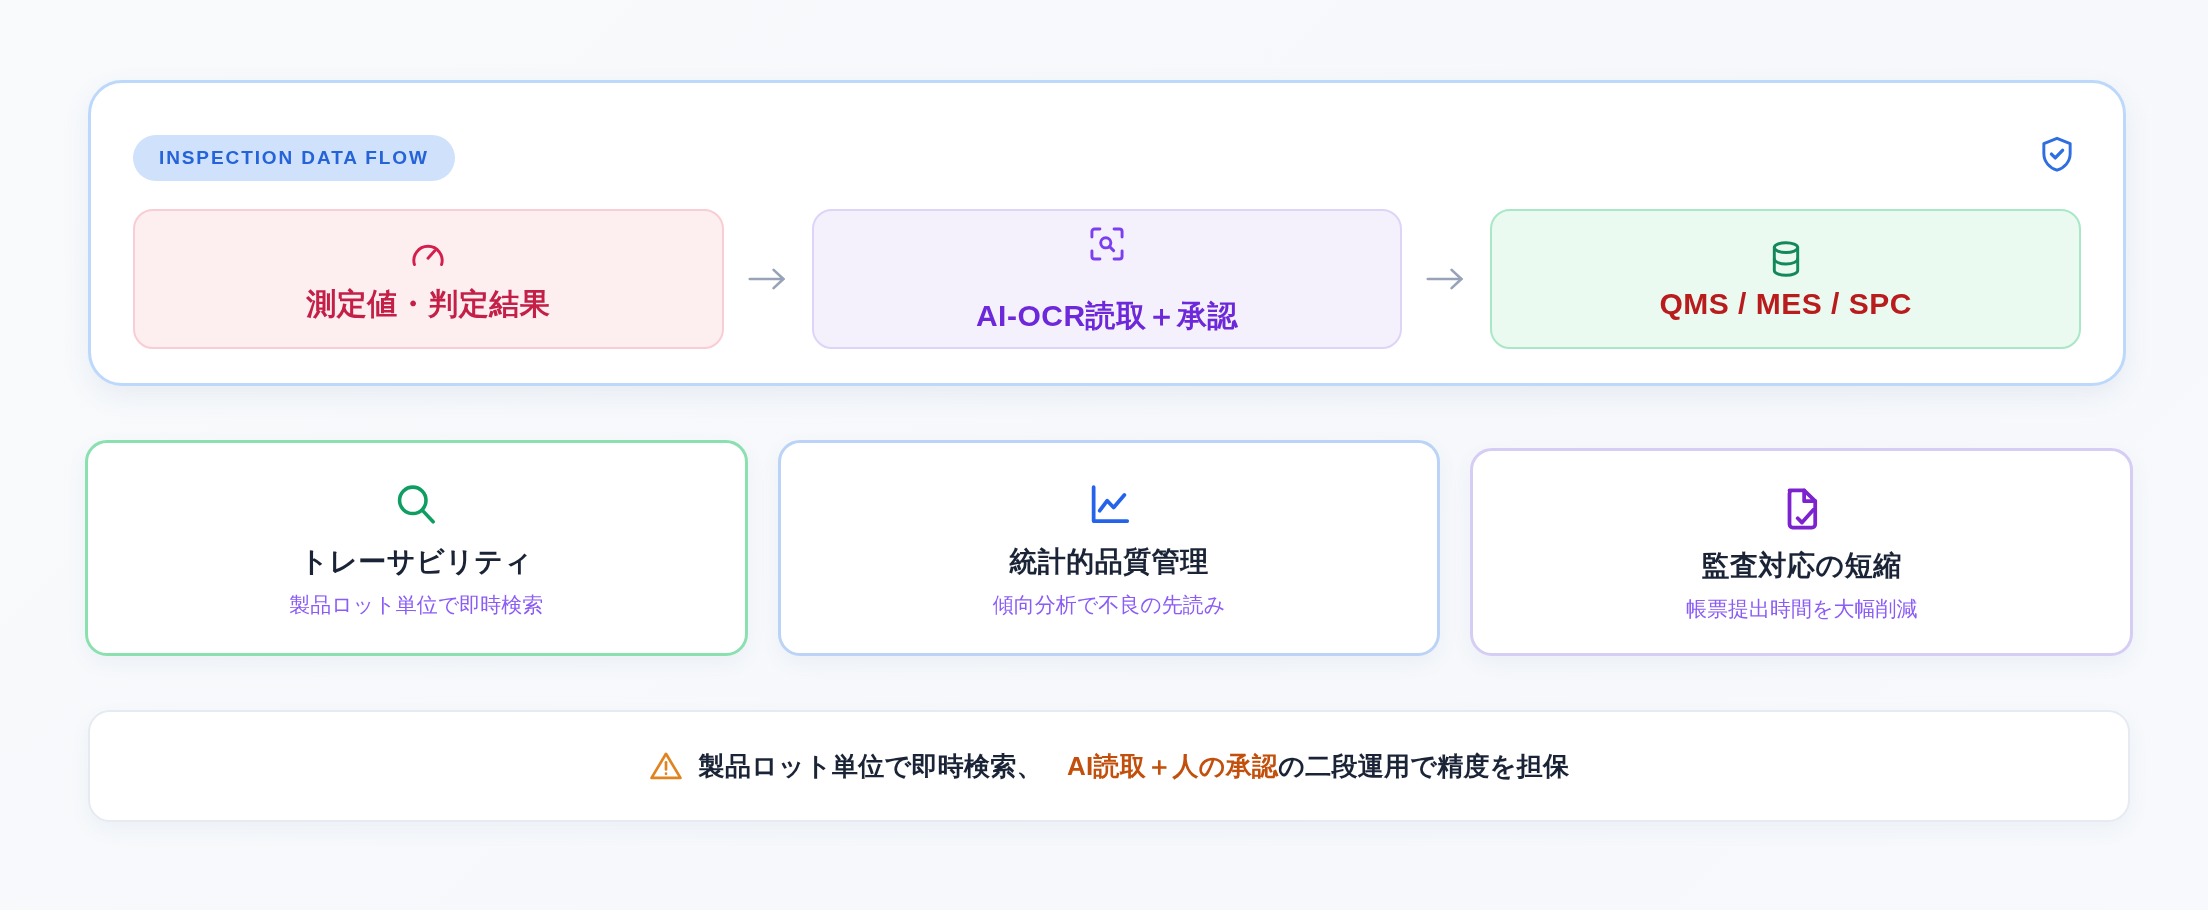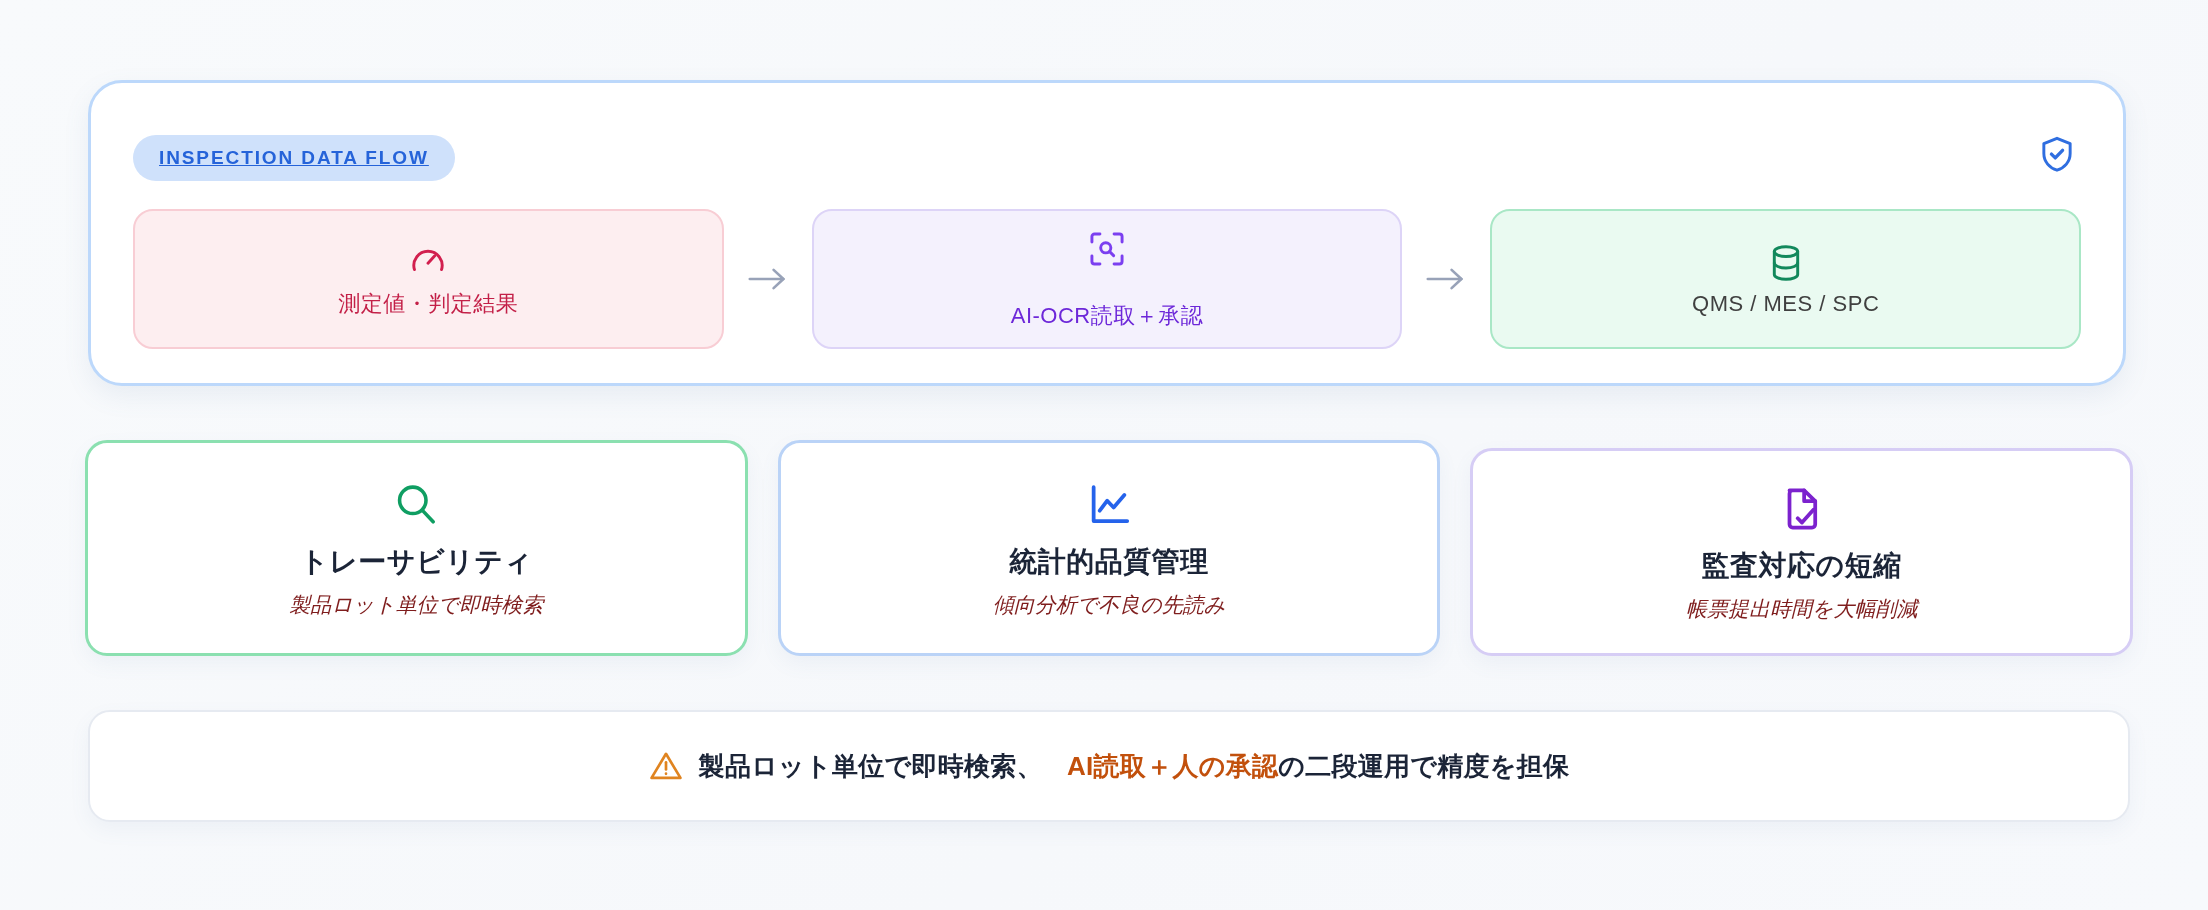--- a/index.html
+++ b/index.html
@@ -38,21 +38,20 @@
     height: 46px;
     padding: 0 26px;
     display: flex;
     align-items: center;
     background: #cfe1fb;
     border-radius: 23px;
     color: #2563d9;
     font-size: 19px;
     font-weight: bold;
     letter-spacing: 1.9px;
-    text-decoration: underline;
   }
 
   .shield-wrap {
     position: absolute;
     right: 44px;
     top: 50px;
     width: 44px;
     height: 44px;
     display: flex;
     align-items: center;
@@ -74,28 +73,28 @@
     height: 140px;
     border-radius: 20px;
     border: 2px solid transparent;
     display: flex;
     flex-direction: column;
     align-items: center;
     justify-content: center;
     gap: 6px;
   }
   .step .ic { height: 44px; display:flex; align-items:center; justify-content:center; }
-  .step .lbl { font-size: 22px; font-weight: normal; letter-spacing: 0.5px; }
+  .step .lbl { font-size: 30px; font-weight: bold; letter-spacing: 0.5px; }
 
   .step-measure { background:#fdeef0; border-color:#f8cdd4; }
   .step-measure .lbl { color:#c31f47; }
   .step-ocr { background:#f4f1fd; border-color:#ddd4f7; }
   .step-ocr .lbl { color:#6d28d9;margin-top:24px; }
   .step-qms { background:#eafaf1; border-color:#a9e7c6; }
-  .step-qms .lbl { color:#404040; }
+  .step-qms .lbl { color:#b91c1c; }
 
   .arrow {
     flex: 0 0 88px;
     display: flex;
     align-items: center;
     justify-content: center;
     color: #98a2b8;
   }
 
   
@@ -116,21 +115,21 @@
     border-radius: 22px;
     display: flex;
     flex-direction: column;
     align-items: center;
     justify-content: center;
     gap: 10px;
     box-shadow: 0 8px 20px rgba(100,125,165,0.07);
   }
   .fcard .ic { height: 56px; display:flex; align-items:center; justify-content:center; }
   .fcard .title { font-size: 28px; font-weight: bold; color:#1b2437; letter-spacing:0.5px; }
-  .fcard .sub { font-size: 21px; color:#7f1d1d;font-style:italic; }
+  .fcard .sub { font-size: 21px; color:#8b5cf6; }
 
   .fcard-green  { border-color:#8be0b0; }
   .fcard-blue   { border-color:#bad3f7; }
   .fcard-purple { border-color:#d6cdf5;margin-top:8px; }
 
   
   .note {
     position: absolute;
     left: 88px;
     top: 710px;

